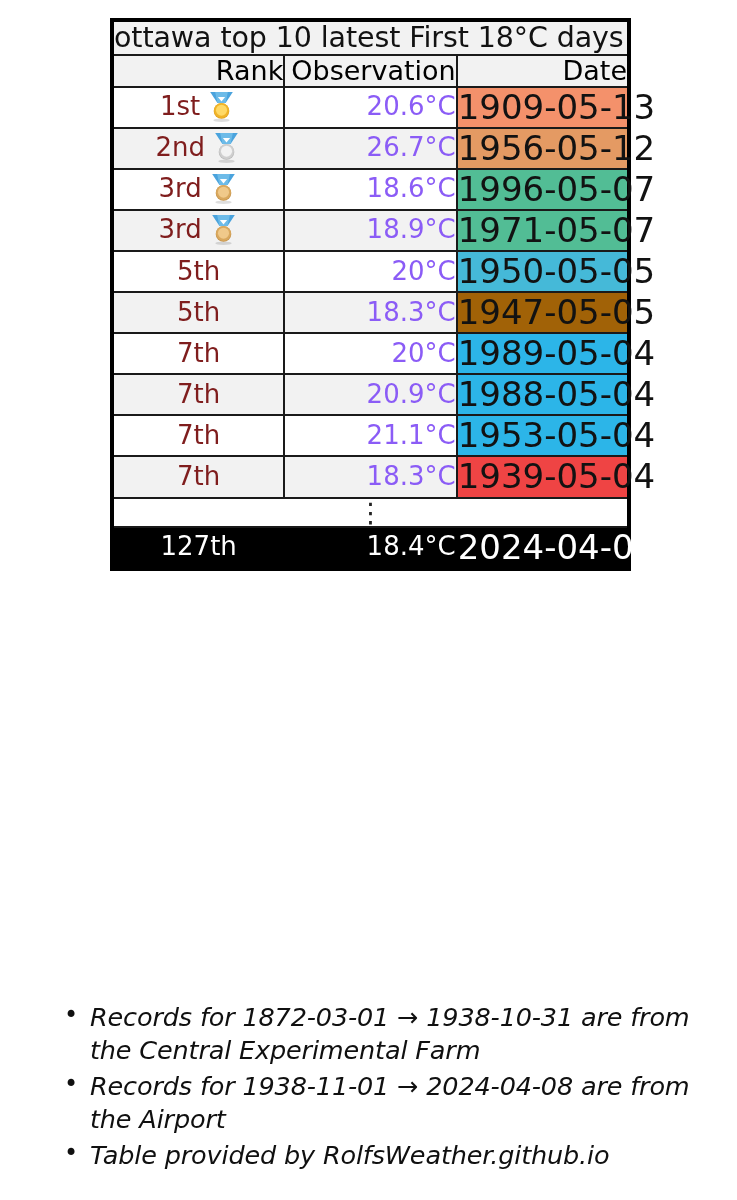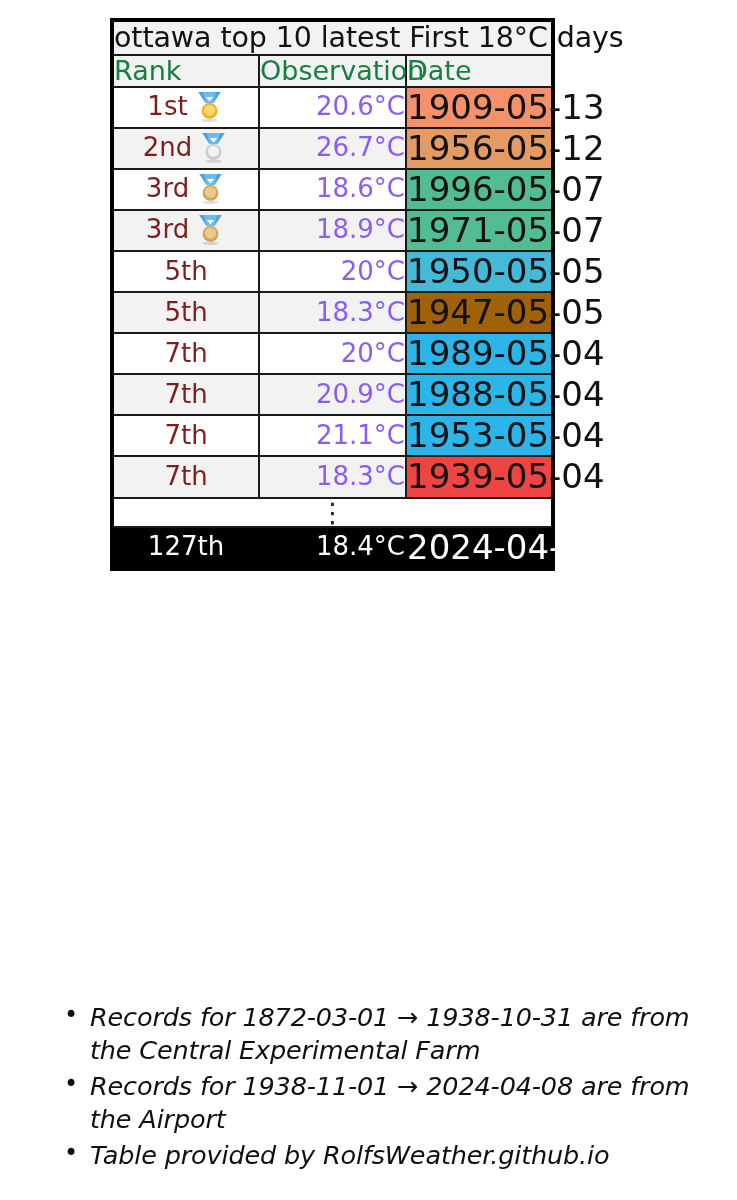--- a/index.html
+++ b/index.html
@@ -14,21 +14,21 @@
     width: 737px; height: 1200px;
     position: relative;
     background: #ffffff;
   }
 
   
   .table-wrap {
     position: absolute;
     left: 110px;
     top: 18px;
-    width: 445px;
+    width: 521px;
   }
   table.records {
     width: 100%;
     border-collapse: collapse;
     table-layout: fixed;
     border: 4px solid #000000;
     background: #ffffff;
   }
   table.records td, table.records th {
     border: 2px solid #1a1a1a;
@@ -44,23 +44,23 @@
     text-align: left;
     padding: 13px 0 13px 14px;
     line-height: 1.12;
     letter-spacing: -0.1px;
     white-space: nowrap;
   }
 
   
   .head-cell {
     background: #f2f2f2;
-    color: #15803d;
+    color: #000000;
     font-size: 27px;
-    text-align: left;
+    text-align: right;
     padding: 14px 0 14px 0;
     line-height: 1.1;
   }
 
   
   .rank-cell {
     font-size: 26px;
     color: #7f1d1d;
     text-align: center;
     padding: 15px 6px 15px 6px;

